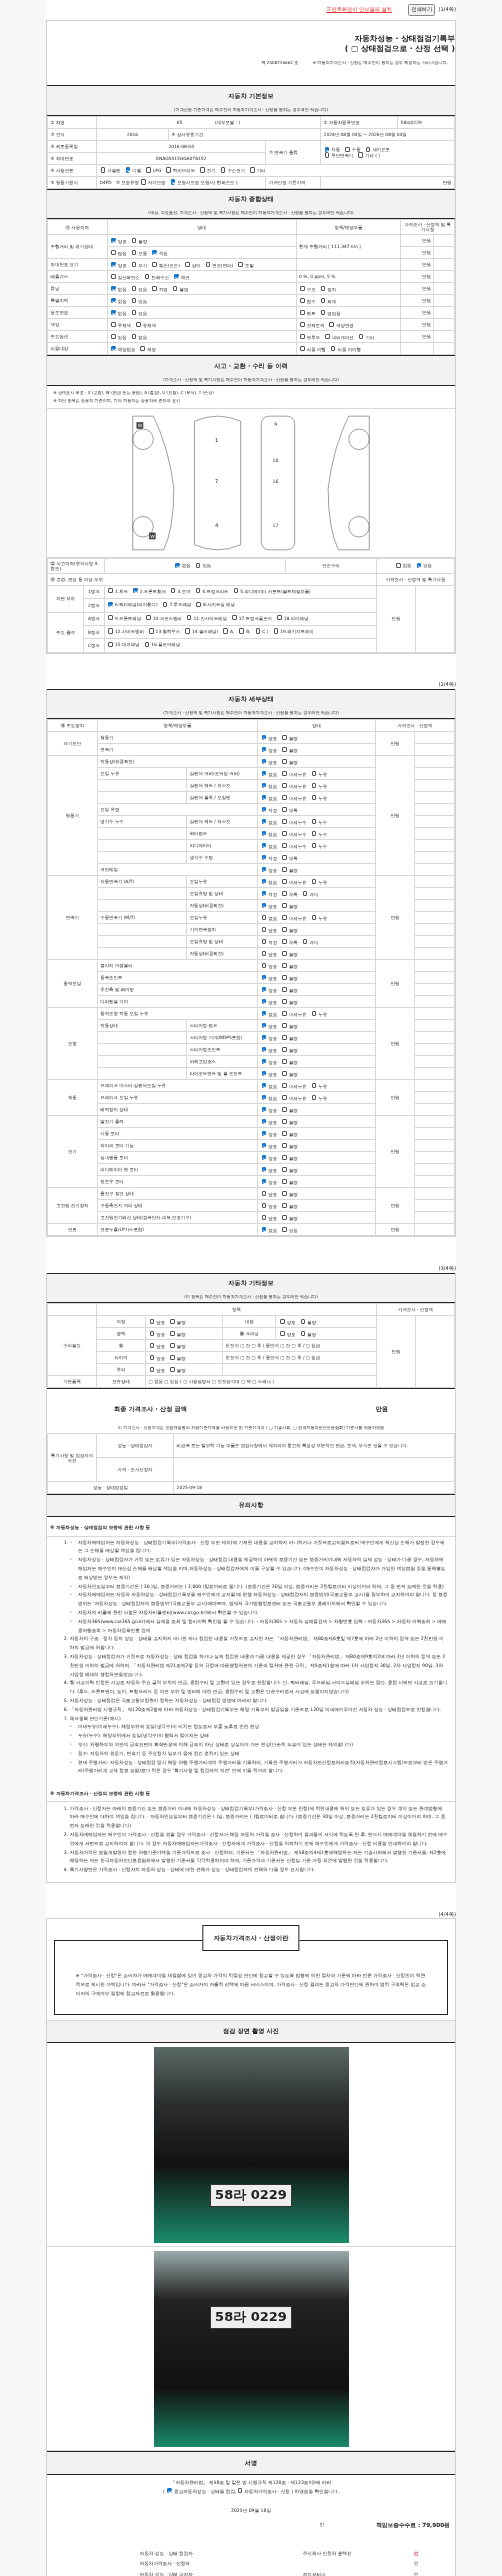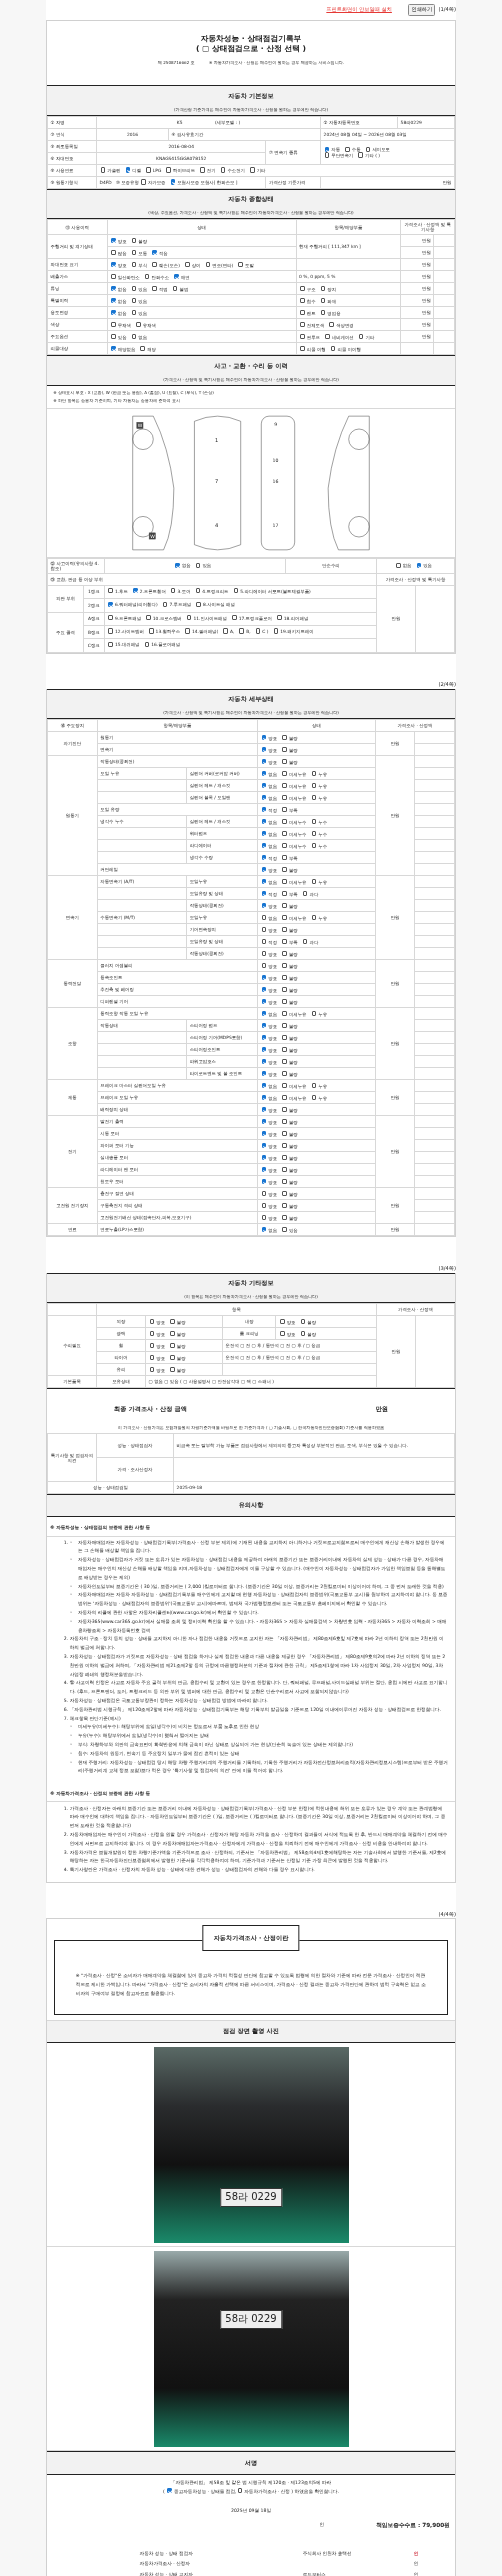--- a/index.html
+++ b/index.html
@@ -4,21 +4,21 @@
 <style>
 *{box-sizing:border-box;margin:0;padding:0}
 body{background:#f7f7f7;font-family:"DejaVu Sans","Liberation Sans",sans-serif;font-size:4.6px;color:#222;width:502px}
 .page{width:410px;margin:0 auto;background:#fff}
 .topbar{height:19.6px;display:flex;align-items:center;justify-content:flex-end;padding-right:0;font-size:5.2px;gap:3.1px}
 .topbar .install{color:#e53935;text-decoration:underline;margin-right:13.4px}
 .topbar button{font-size:5.2px;padding:1.5px 2.1px;border:0.5px solid #888;border-radius:1.5px;background:#f2f2f2;font-family:inherit}
 .pageno{height:10.3px;text-align:right;font-size:5.2px;padding-top:2.6px}
 .box{border:1px solid #d0d0d0;border-top:none}
 .box.first{border-top:1px solid #d0d0d0}
-.hdr{text-align:center;padding:13.4px 0 20.6px}
+.hdr{text-align:right;padding:13.4px 0 20.6px}
 .hdr h1{font-size:7.7px;font-weight:bold;line-height:10.3px}
 .hdr .sub{font-size:4.1px;margin-top:5.2px}
 .hdr .sub span{margin:0 7.2px}
 .sec{background:#f2f2f2;border-top:1.5px solid #222;border-bottom:1.5px solid #222;text-align:center;padding:5.2px 0 3.1px}
 .sec h2{font-size:6.2px;font-weight:bold}
 .sec p{font-size:4.1px;margin-top:6.2px}
 .sec.nosub{padding:6.2px 0}
 table{width:100%;border-collapse:collapse;font-size:4.4px}
 td,th{border:0.5px solid #d8d8d8;padding:2.1px 2.6px;font-weight:normal;vertical-align:middle;height:12px}
 td.c{text-align:center}
@@ -33,21 +33,21 @@
 .notes h3{font-size:4.6px;font-weight:bold;padding:3.1px 0;margin:0 -7.2px 2.1px;padding-left:3.1px;border-bottom:0.5px solid #d8d8d8}
 .notes ol{padding-left:15.5px}
 .notes ul{list-style:none;padding-left:8.2px}
 .notes ul li::before{content:"◦";margin-left:-8.2px;width:8.2px;display:inline-block}
 .final{display:flex;justify-content:space-between;padding:15.5px 67px 7.2px 67px;font-size:6.2px;font-weight:bold}
 .finalnote{text-align:center;font-size:4.1px;padding:4.1px 0 3.1px}
 .about{margin:20.6px 7.2px 5.2px;border:1px solid #222;padding:31px 20.6px 15.5px;position:relative;font-size:4.6px;line-height:8.8px}
 .about .title{position:absolute;top:-15.5px;left:50%;transform:translateX(-50%);background:#fff;border:1px solid #222;padding:7.2px 10.3px;font-size:6.2px;font-weight:bold}
 .photo{height:204px;display:flex;justify-content:center;align-items:center;border-bottom:0.5px solid #d8d8d8}
 .photo .img{width:195px;height:196px;background:linear-gradient(180deg,#5a6a66 0%,#2a2c2e 30%,#111 60%,#1a8a6a 100%);position:relative}
-.photo .plate{position:absolute;left:50%;bottom:36px;transform:translateX(-50%);background:#eee;border:0.5px solid #333;padding:1.5px 4.1px;font-size:10px;font-weight:normal}
+.photo .plate{position:absolute;left:50%;bottom:36px;transform:translateX(-50%);background:#eee;border:0.5px solid #333;padding:1.5px 4.1px;font-size:13px;font-weight:bold}
 .sign{text-align:center;font-size:4.6px;line-height:8.8px;padding:4.1px 0}
 .signrow{display:grid;grid-template-columns:1fr 1fr 20.6px;padding:0 20.6px;line-height:10.3px;font-size:4.6px}
 .stamp{color:#c23;font-weight:bold}
 .spacer{height:25px}
 </style>
 </head>
 <body>
 
 <div class="page">
   <div class="topbar">

